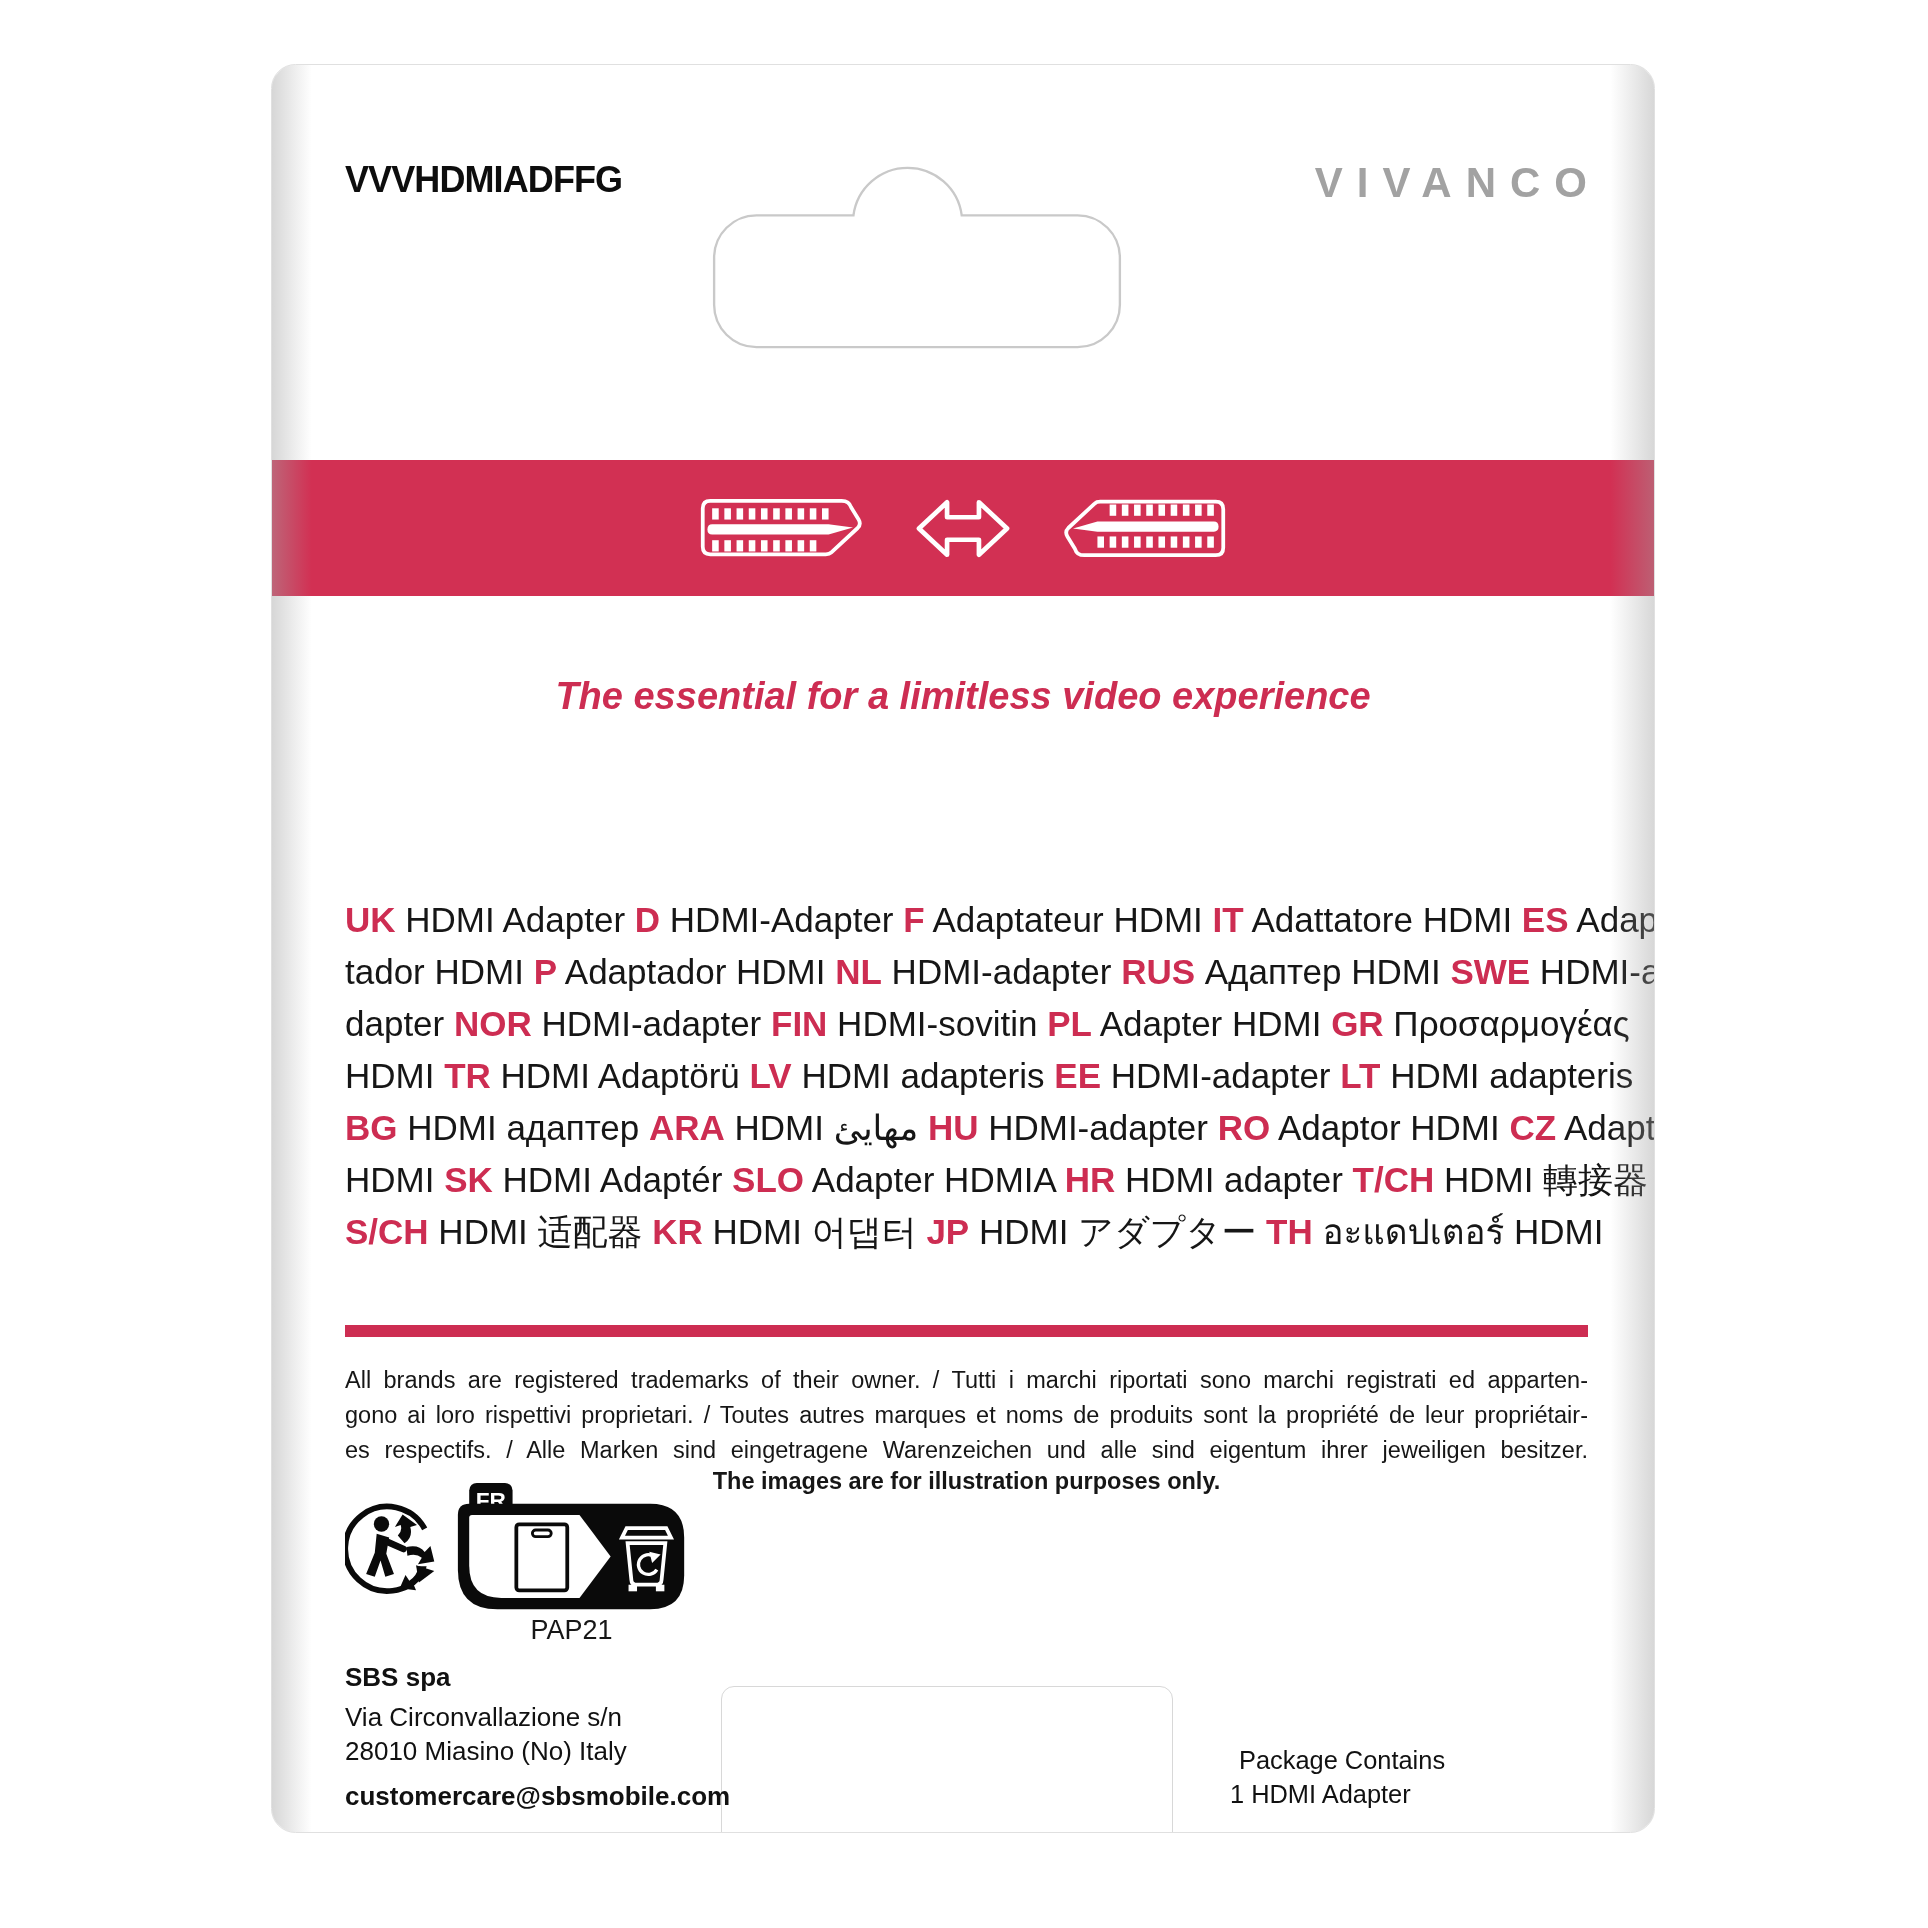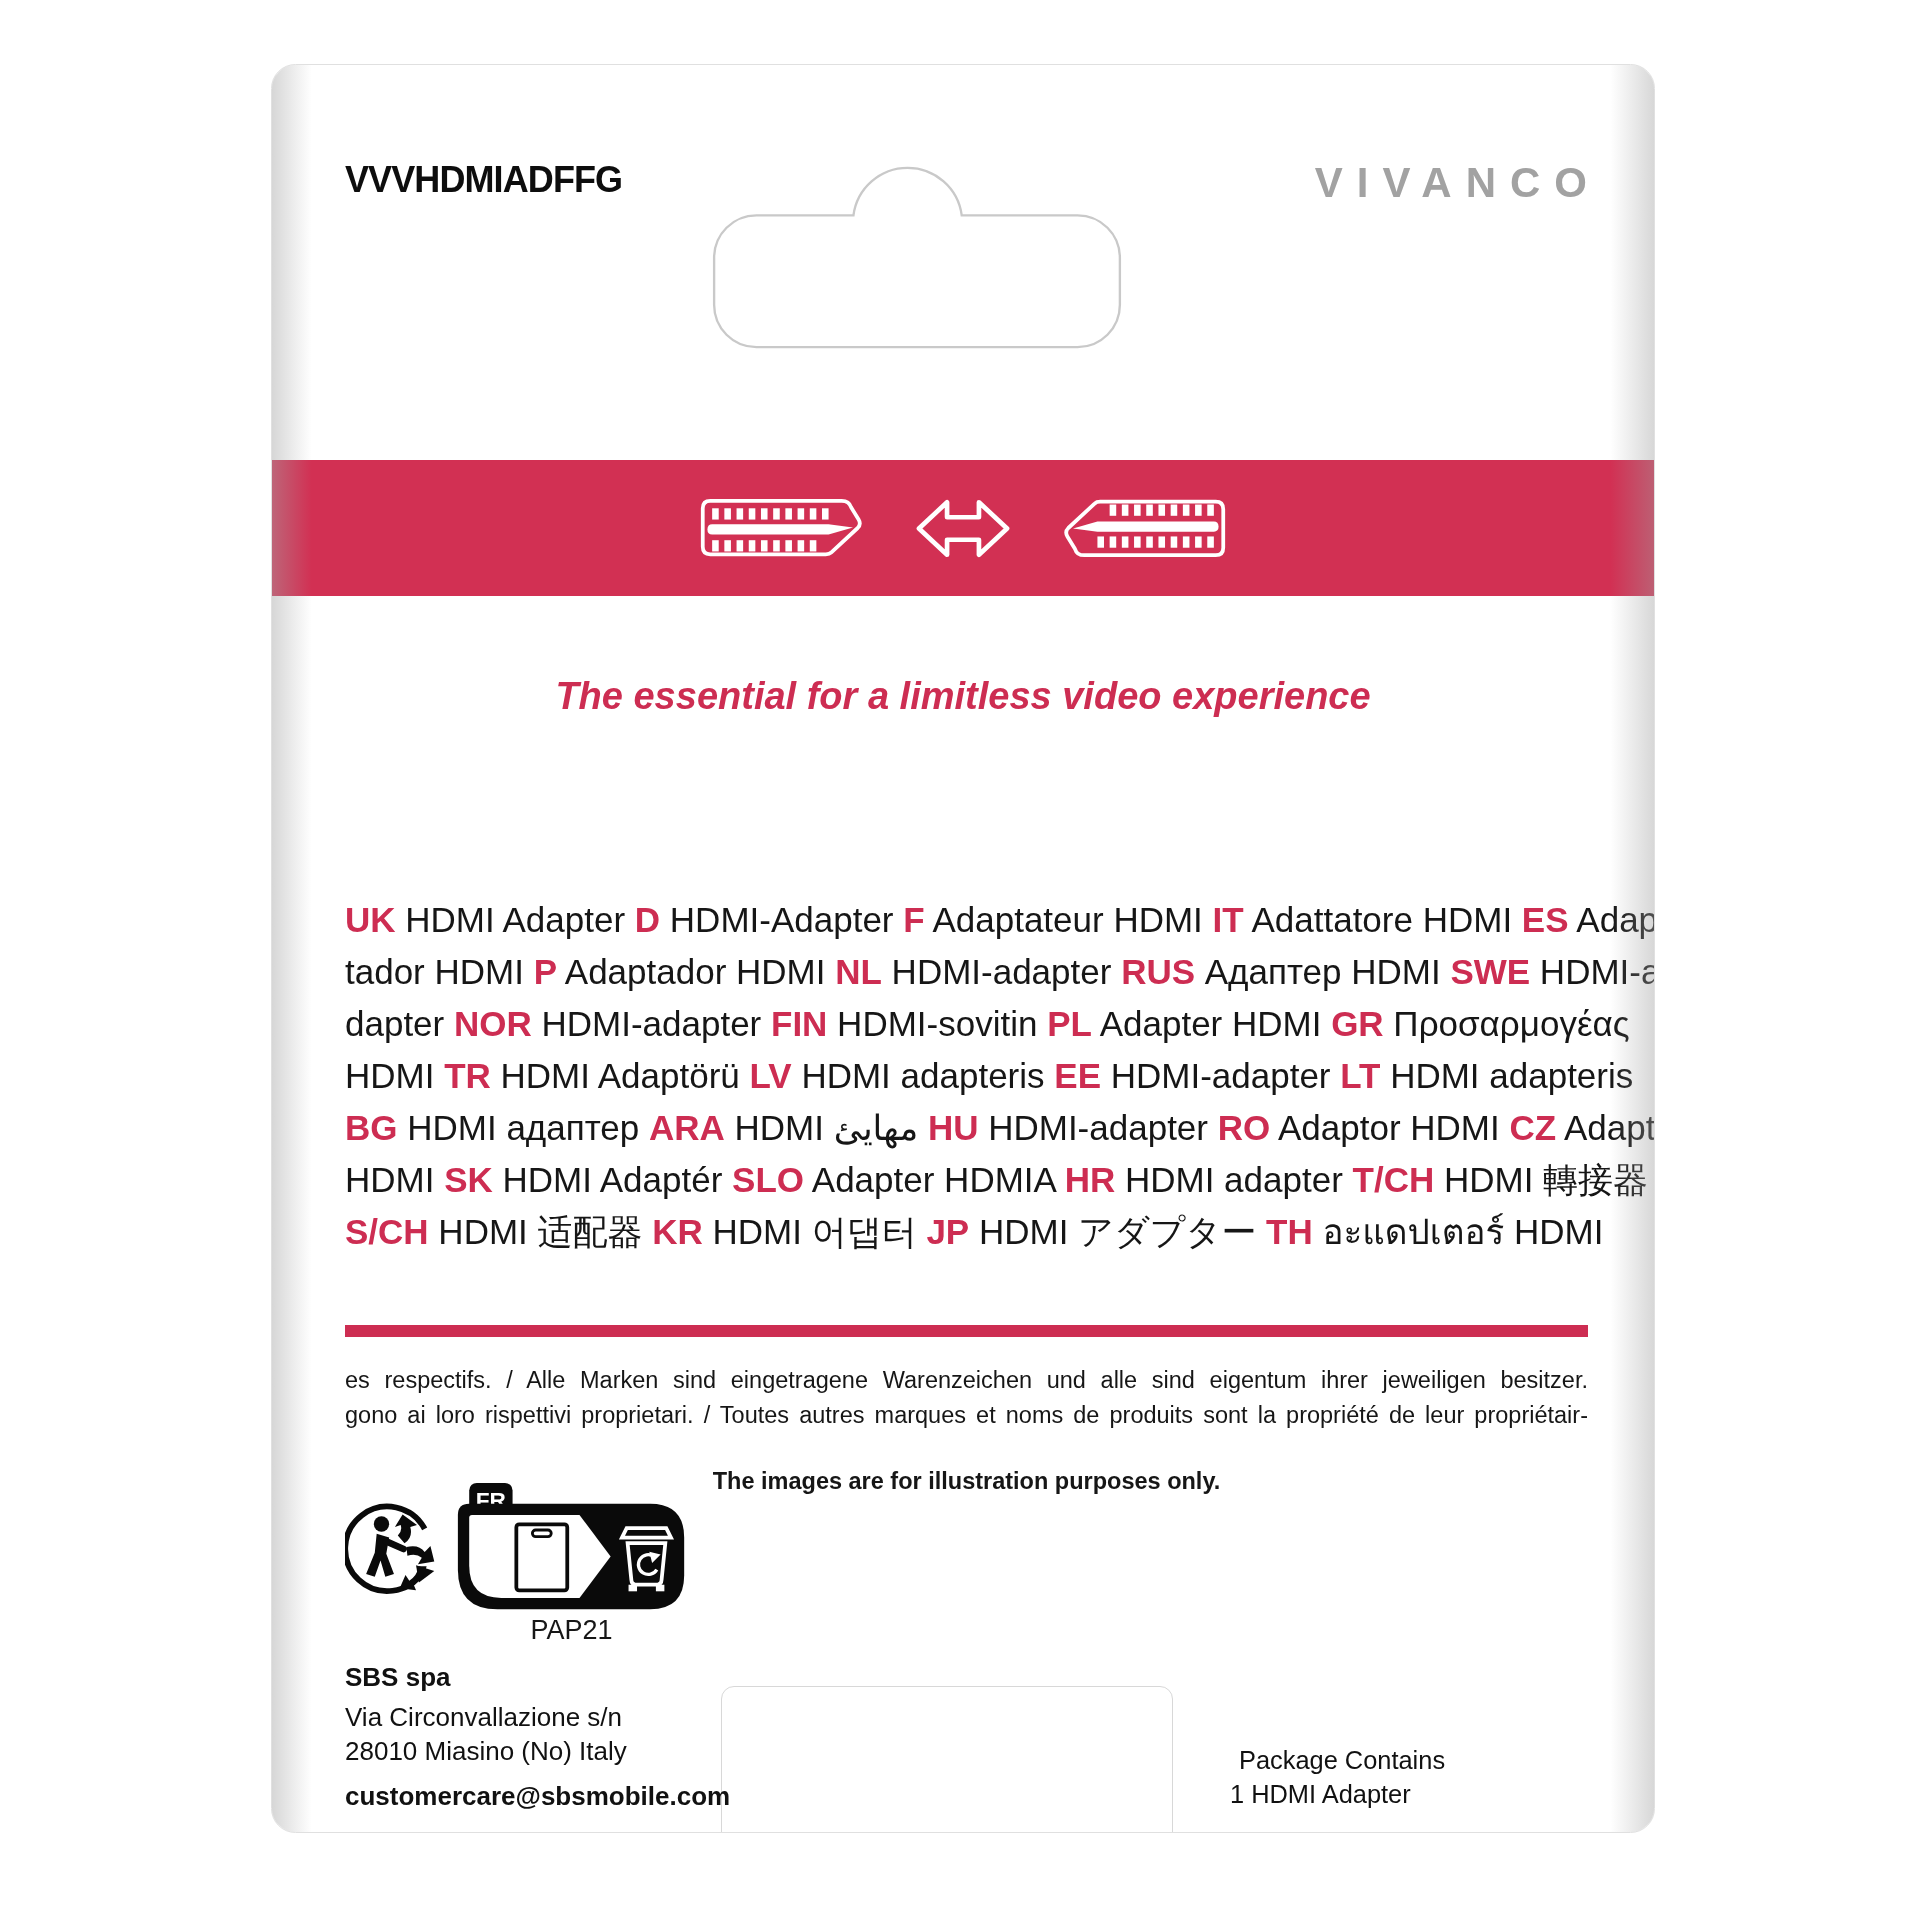--- a/index.html
+++ b/index.html
@@ -150,22 +150,23 @@
       <div class="lang-line"><span>dapter </span><span class="code">NOR</span><span> HDMI-adapter </span><span class="code">FIN</span><span> HDMI-sovitin </span><span class="code">PL</span><span> Adapter HDMI </span><span class="code">GR</span><span> Προσαρμογέας</span></div>
       <div class="lang-line"><span>HDMI </span><span class="code">TR</span><span> HDMI Adaptörü </span><span class="code">LV</span><span> HDMI adapteris </span><span class="code">EE</span><span> HDMI-adapter </span><span class="code">LT</span><span> HDMI adapteris</span></div>
       <div class="lang-line"><span class="code">BG</span><span> HDMI адаптер </span><span class="code">ARA</span><span> HDMI مهايئ </span><span class="code">HU</span><span> HDMI-adapter </span><span class="code">RO</span><span> Adaptor HDMI </span><span class="code">CZ</span><span> Adaptér</span></div>
       <div class="lang-line"><span>HDMI </span><span class="code">SK</span><span> HDMI Adaptér </span><span class="code">SLO</span><span> Adapter HDMIA </span><span class="code">HR</span><span> HDMI adapter </span><span class="code">T/CH</span><span> HDMI 轉接器</span></div>
       <div class="lang-line"><span class="code">S/CH</span><span> HDMI 适配器 </span><span class="code">KR</span><span> HDMI 어댑터 </span><span class="code">JP</span><span> HDMI アダプター </span><span class="code">TH</span><span> อะแดปเตอร์ HDMI</span></div>
     </div>
 
   <div class="rule"></div>
 
   <div class="legal">
+      <div class="legal-line">All brands are registered trademarks of their owner. / Tutti i marchi riportati sono marchi registrati ed apparten-</div>
+      <div class="legal-line">gono ai loro rispettivi proprietari. / Toutes autres marques et noms de produits sont la propriété de leur propriétair-</div>
       <div class="legal-line">es respectifs. / Alle Marken sind eingetragene Warenzeichen und alle sind eigentum ihrer jeweiligen besitzer.</div>
-      <div class="legal-line">gono ai loro rispettivi proprietari. / Toutes autres marques et noms de produits sont la propriété de leur propriétair-</div>
     </div>
   <div class="illustration-note">The images are for illustration purposes only.</div>
 
   <svg class="triman" width="96" height="96" viewBox="0 0 100 100">
     <path d="M 81,74 A 44 44 0 1 1 83,29" fill="none" stroke="#0a0a0a" stroke-width="6"></path>
     <polygon points="74,67 93,73 77,85" fill="#0a0a0a"></polygon>
     <circle cx="38" cy="24" r="8" fill="#0a0a0a"></circle>
     <polygon points="33,34 46,38 43,55 51,76 42,79 37,62 31,79 22,76 31,54" fill="#0a0a0a"></polygon>
     <line x1="43" y1="42" x2="61" y2="50" stroke="#0a0a0a" stroke-width="7" stroke-linecap="round"></line>
     <path d="M 60,14 L 75,25 L 68,27 Q 71,38 62,44 L 55,36 Q 60,31 58,25 L 52,27 Z" fill="#0a0a0a"></path>

